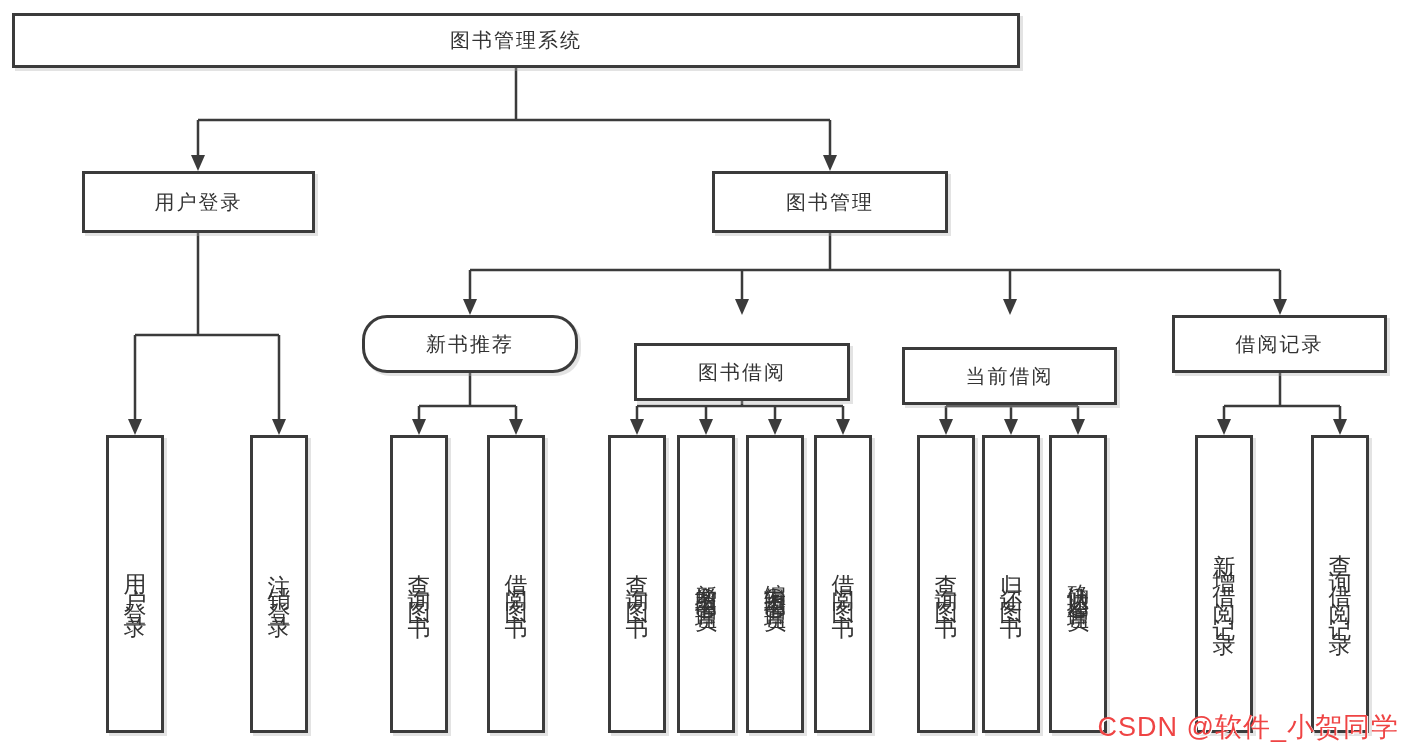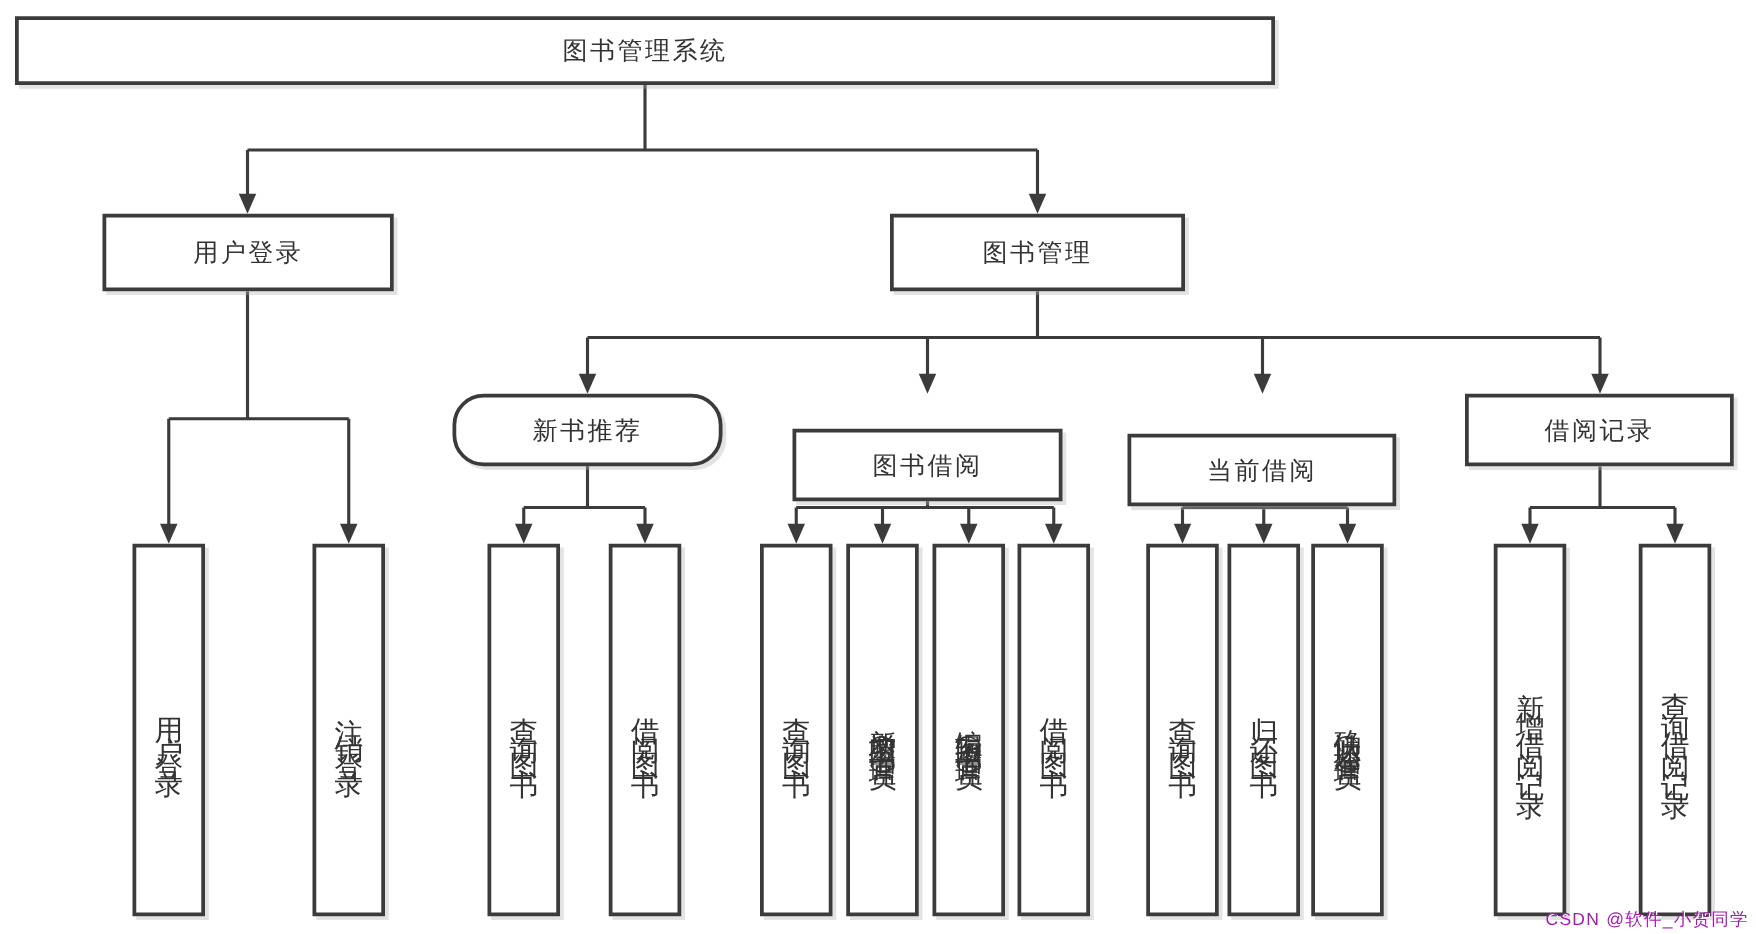--- a/index.html
+++ b/index.html
@@ -68,22 +68,22 @@
   }
   .leaf.tight span {
     letter-spacing: 4px;
     font-size: 22px;
   }
   .watermark {
     position: absolute;
     right: 6px;
     bottom: 2px;
     z-index: 3;
-    font-size: 14px;
-    color: #a21caf;
+    font-size: 27px;
+    color: #ef4444;
     letter-spacing: 1px;
     text-shadow: 1px 1px 0 #ffffff;
   }
 </style>
 </head>
 <body>
 
 <div class="canvas">
 
   <svg class="wires" viewBox="0 0 1405 747" xmlns="http://www.w3.org/2000/svg">

